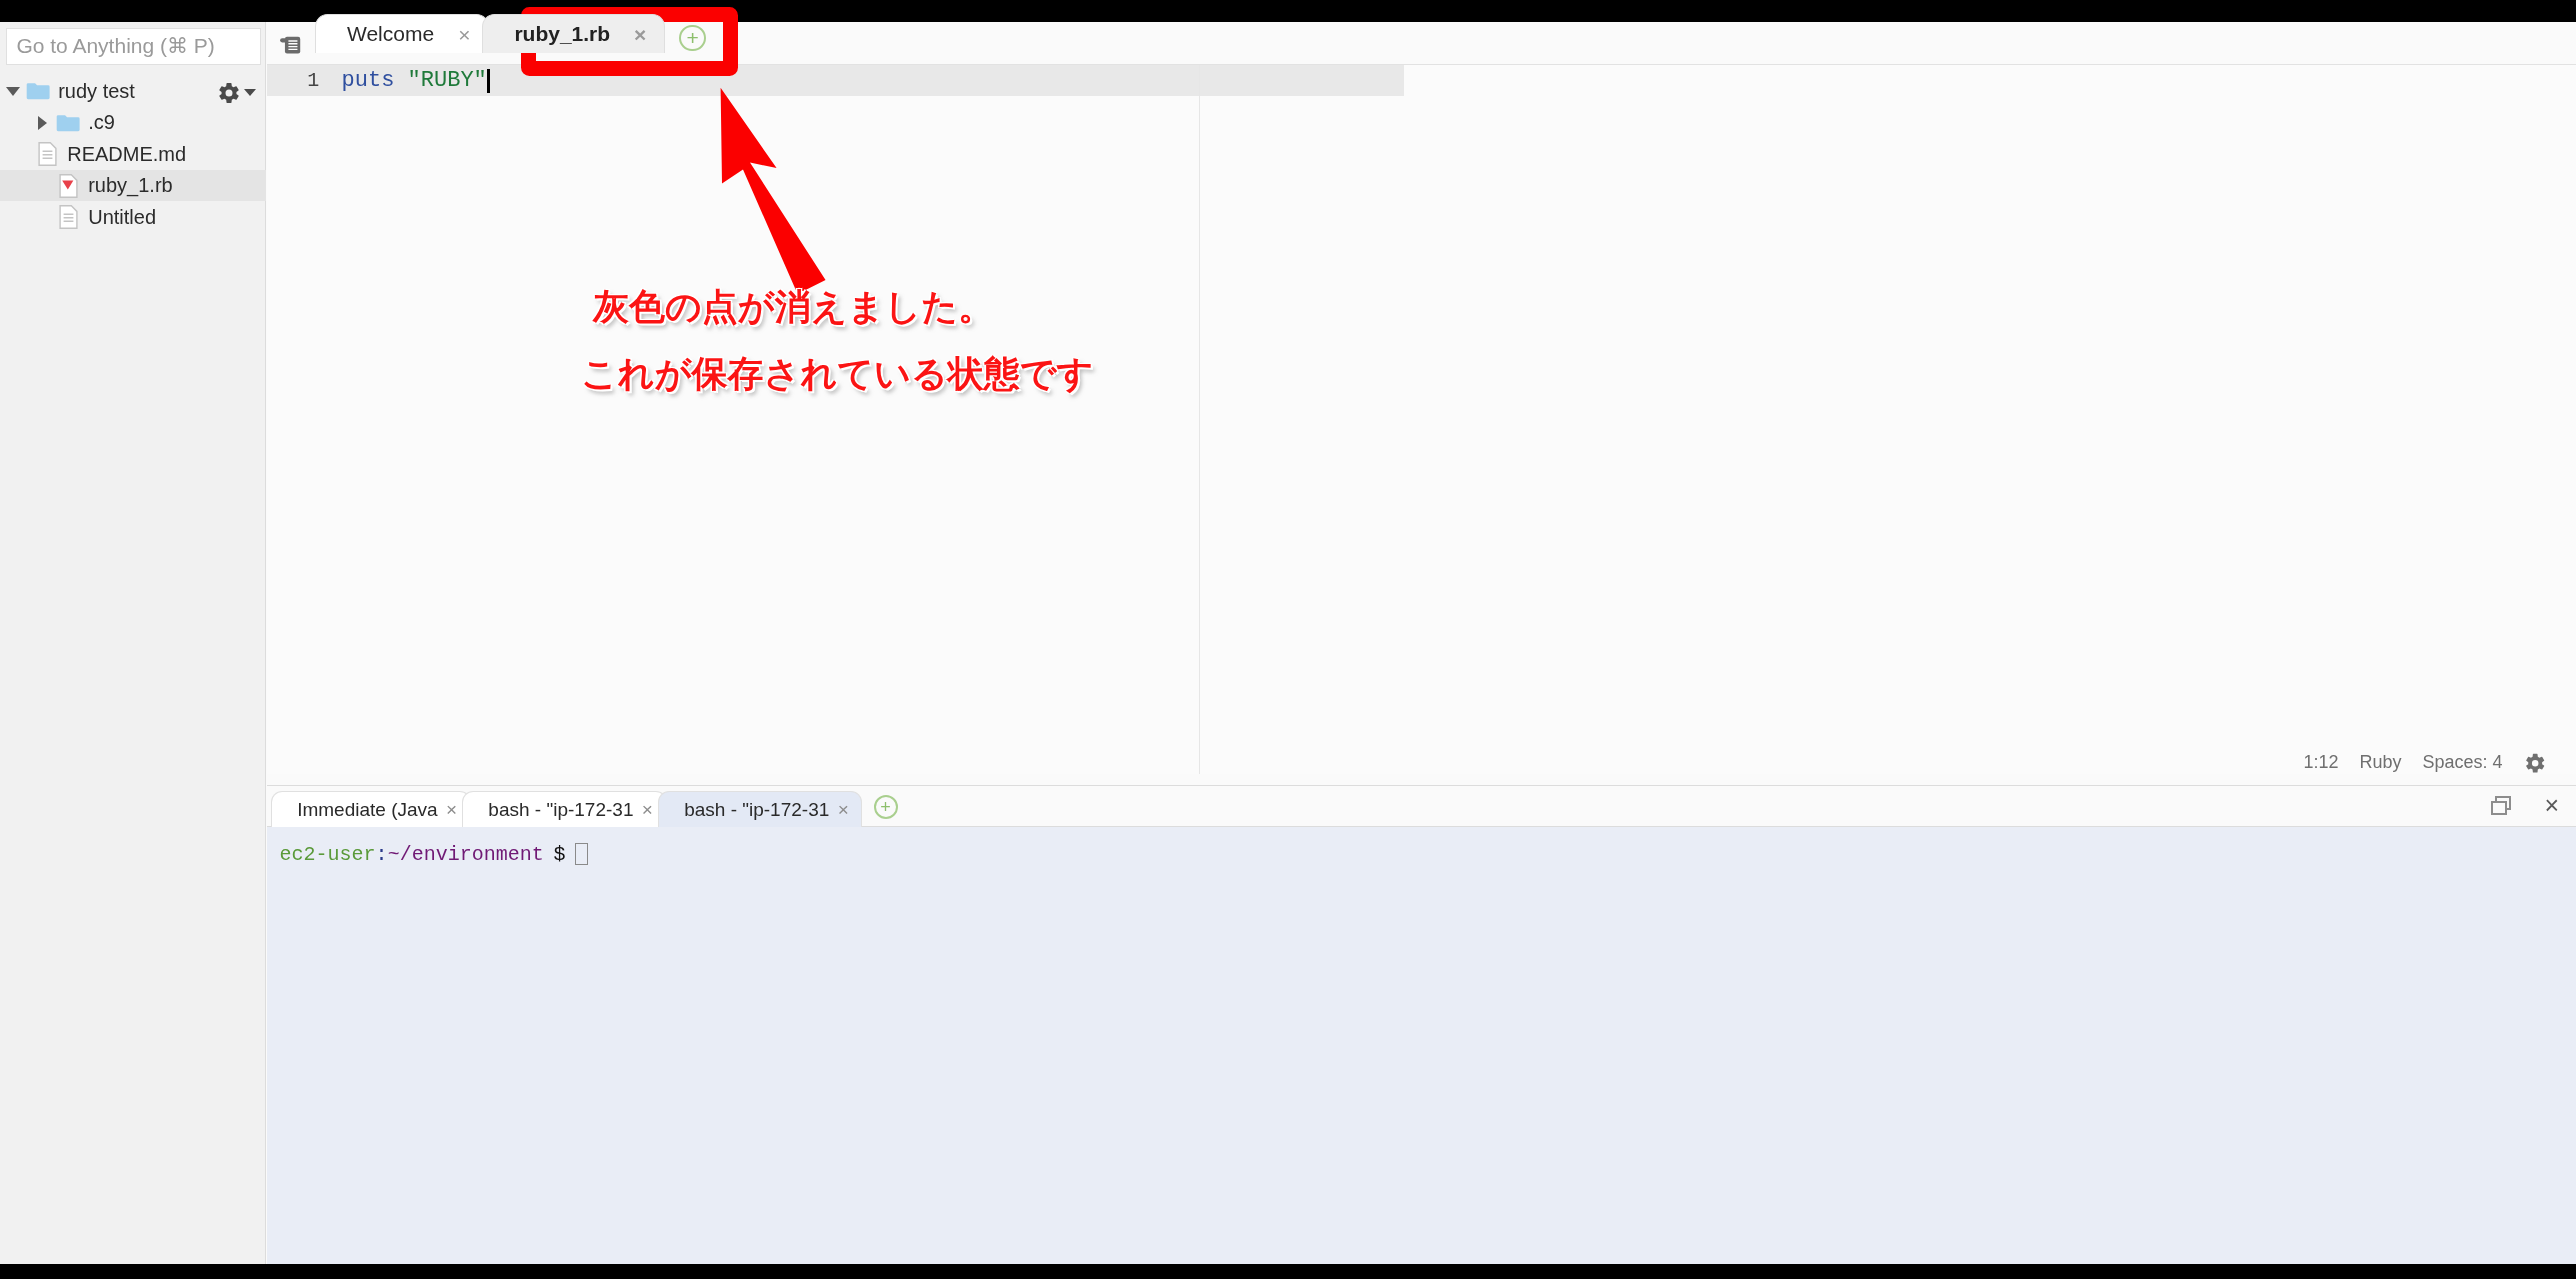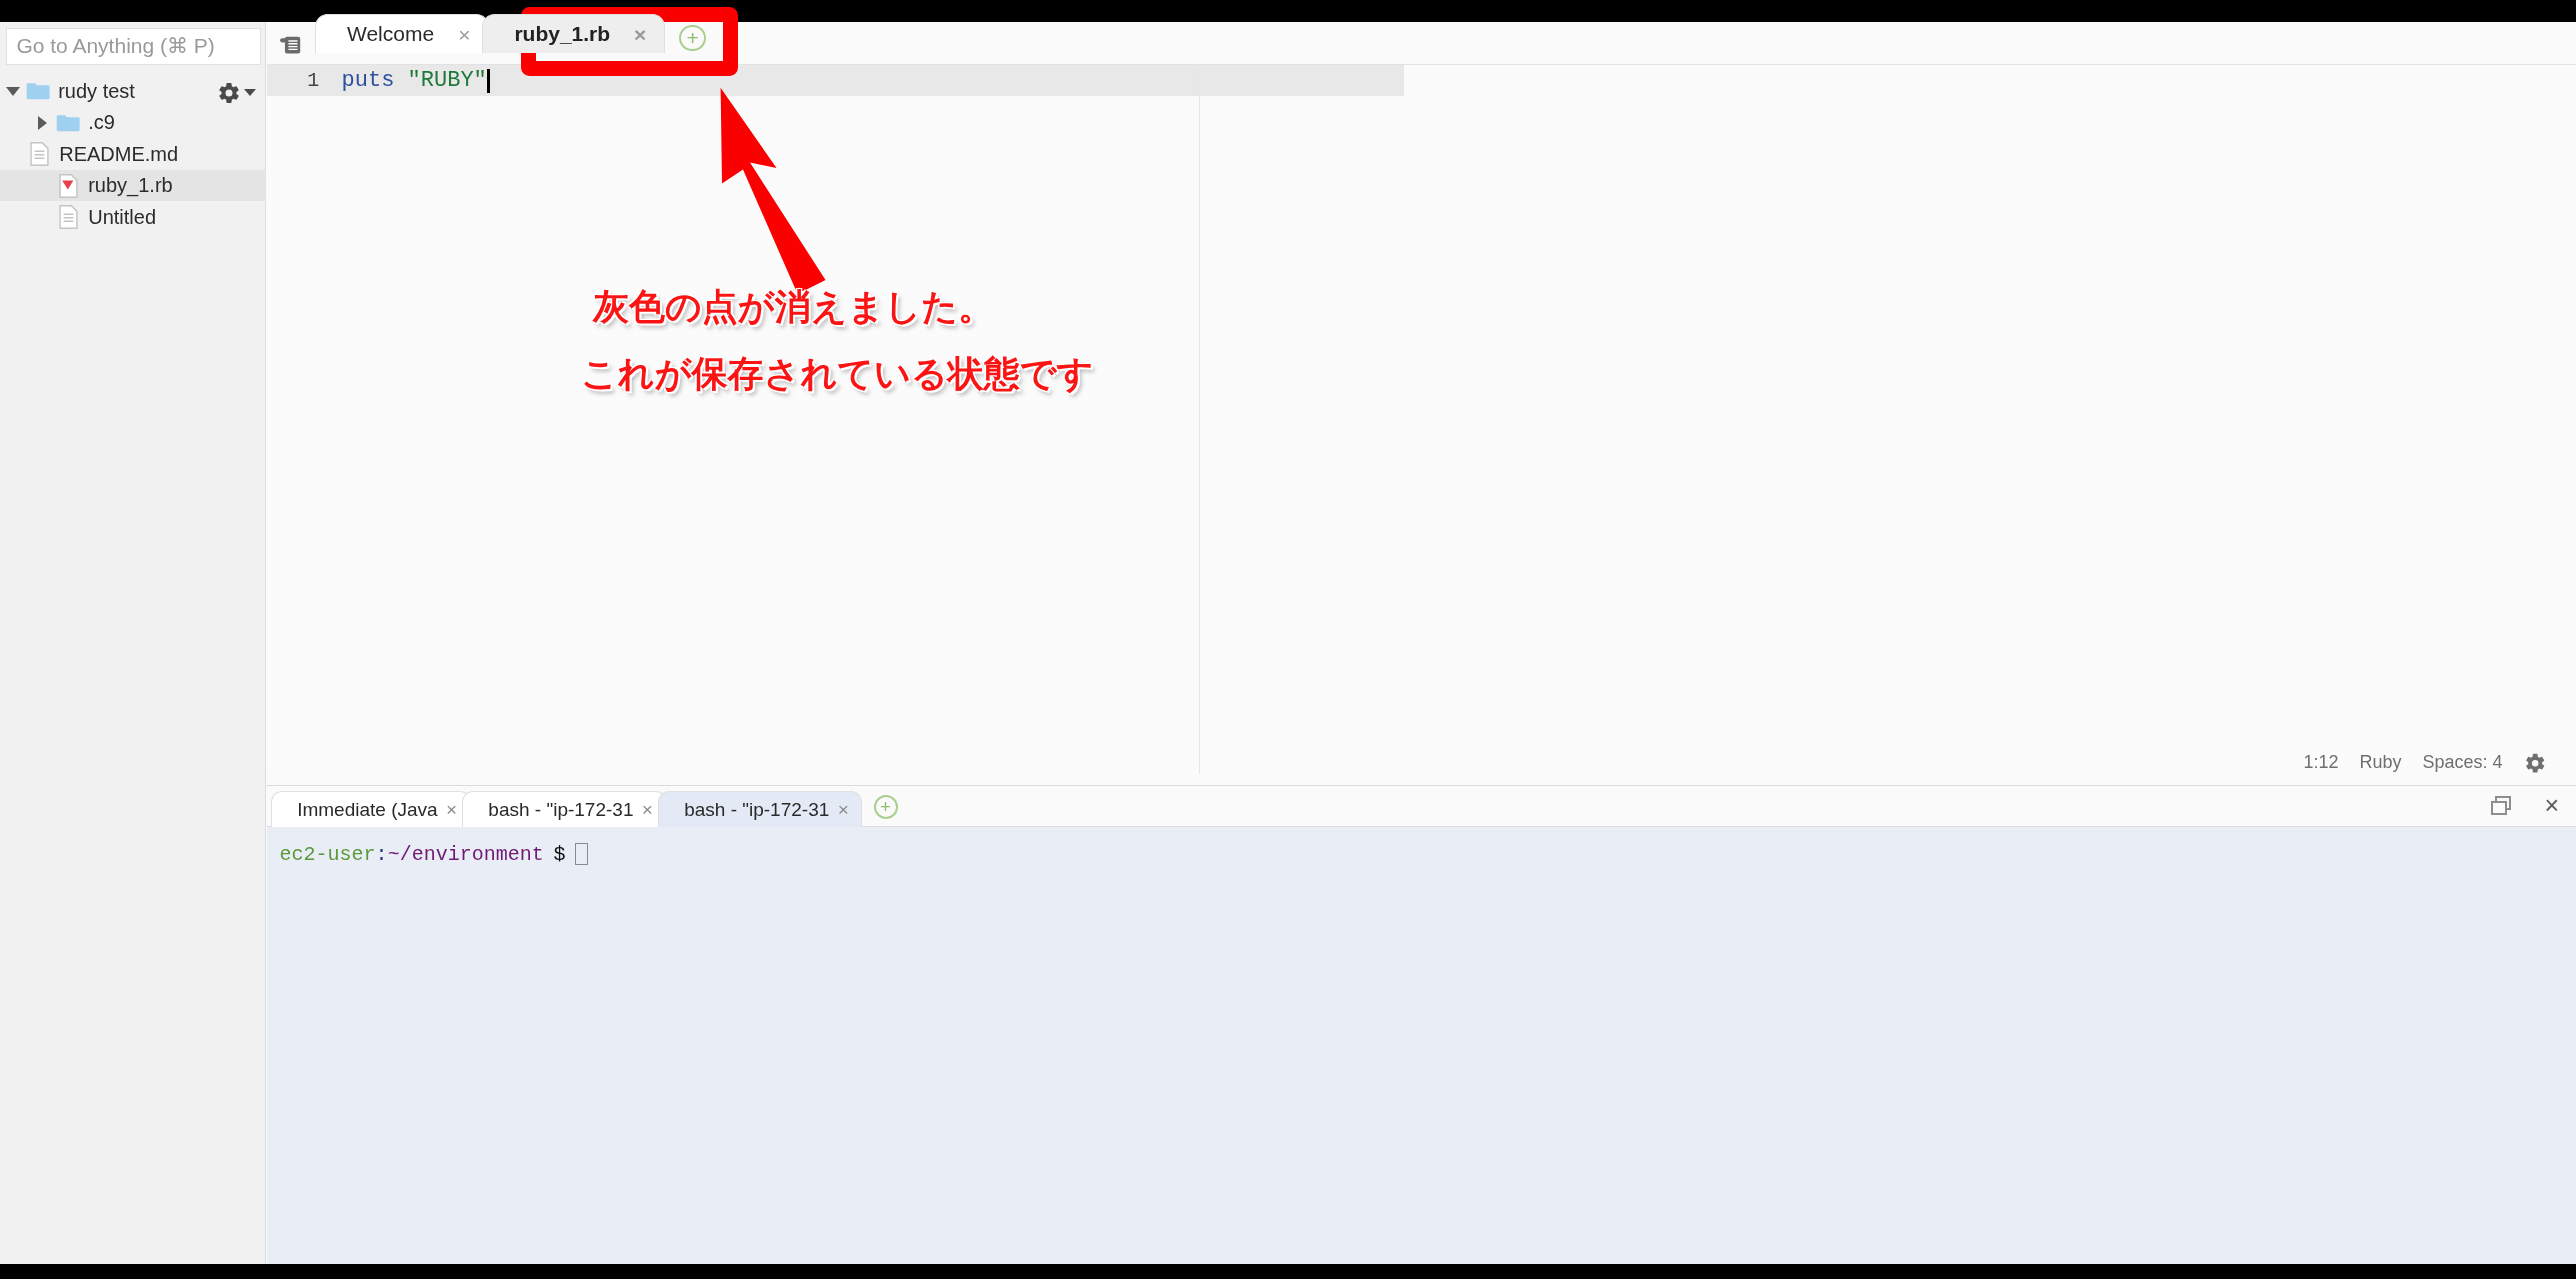--- a/index.html
+++ b/index.html
@@ -359,21 +359,21 @@
             <span class="caret-right"></span>
           </span>
         <span class="ic">
           <svg width="25" height="19.6" viewBox="0 0 36 28">
               <path d="M1 5a2 2 0 012-2h10l3 3h16a2 2 0 012 2v16a2 2 0 01-2 2H3a2 2 0 01-2-2z" fill="#9fd0ef"></path>
             </svg>
         </span>
         <span class="tree-label">.c9</span>
       </div>
 
-      <div class="tree-row" style="padding-left:24px;">
+      <div class="tree-row" style="padding-left:32px;">
         <span class="ic">
           <svg width="21" height="24" viewBox="0 0 30 34">
               <path d="M3 1h16l8 8v24H3z" fill="#fff" stroke="#c4c4c4" stroke-width="2"></path>
               <path d="M8 13h14M8 18h14M8 23h14" stroke="#c4c4c4" stroke-width="2"></path>
             </svg>
         </span>
         <span class="tree-label">README.md</span>
       </div>
 
       <div class="tree-row selected" style="padding-left:53px;">

